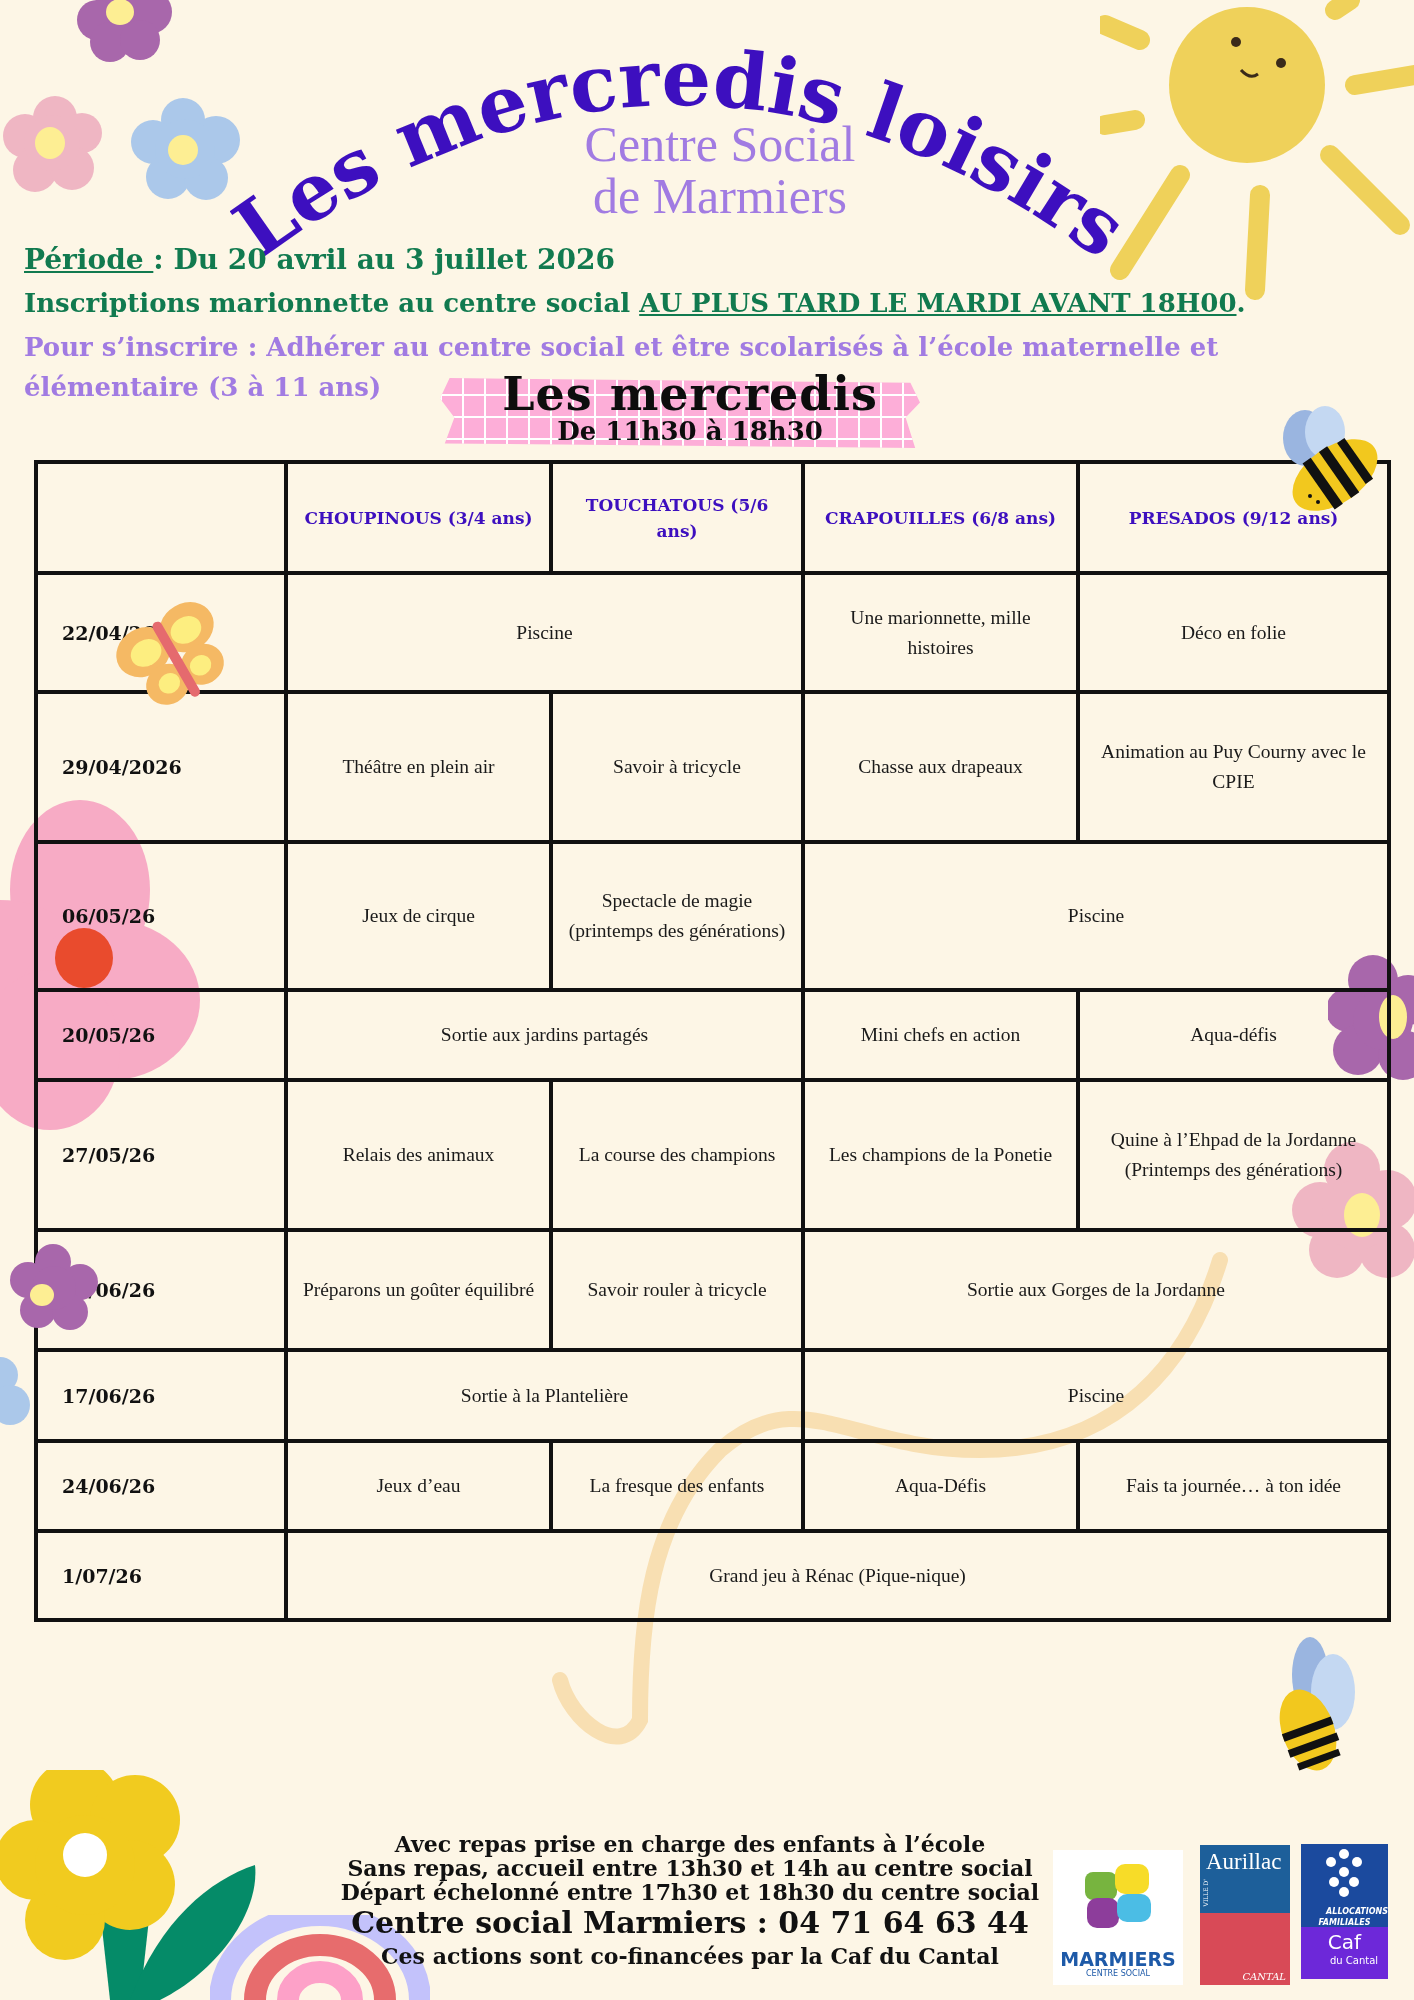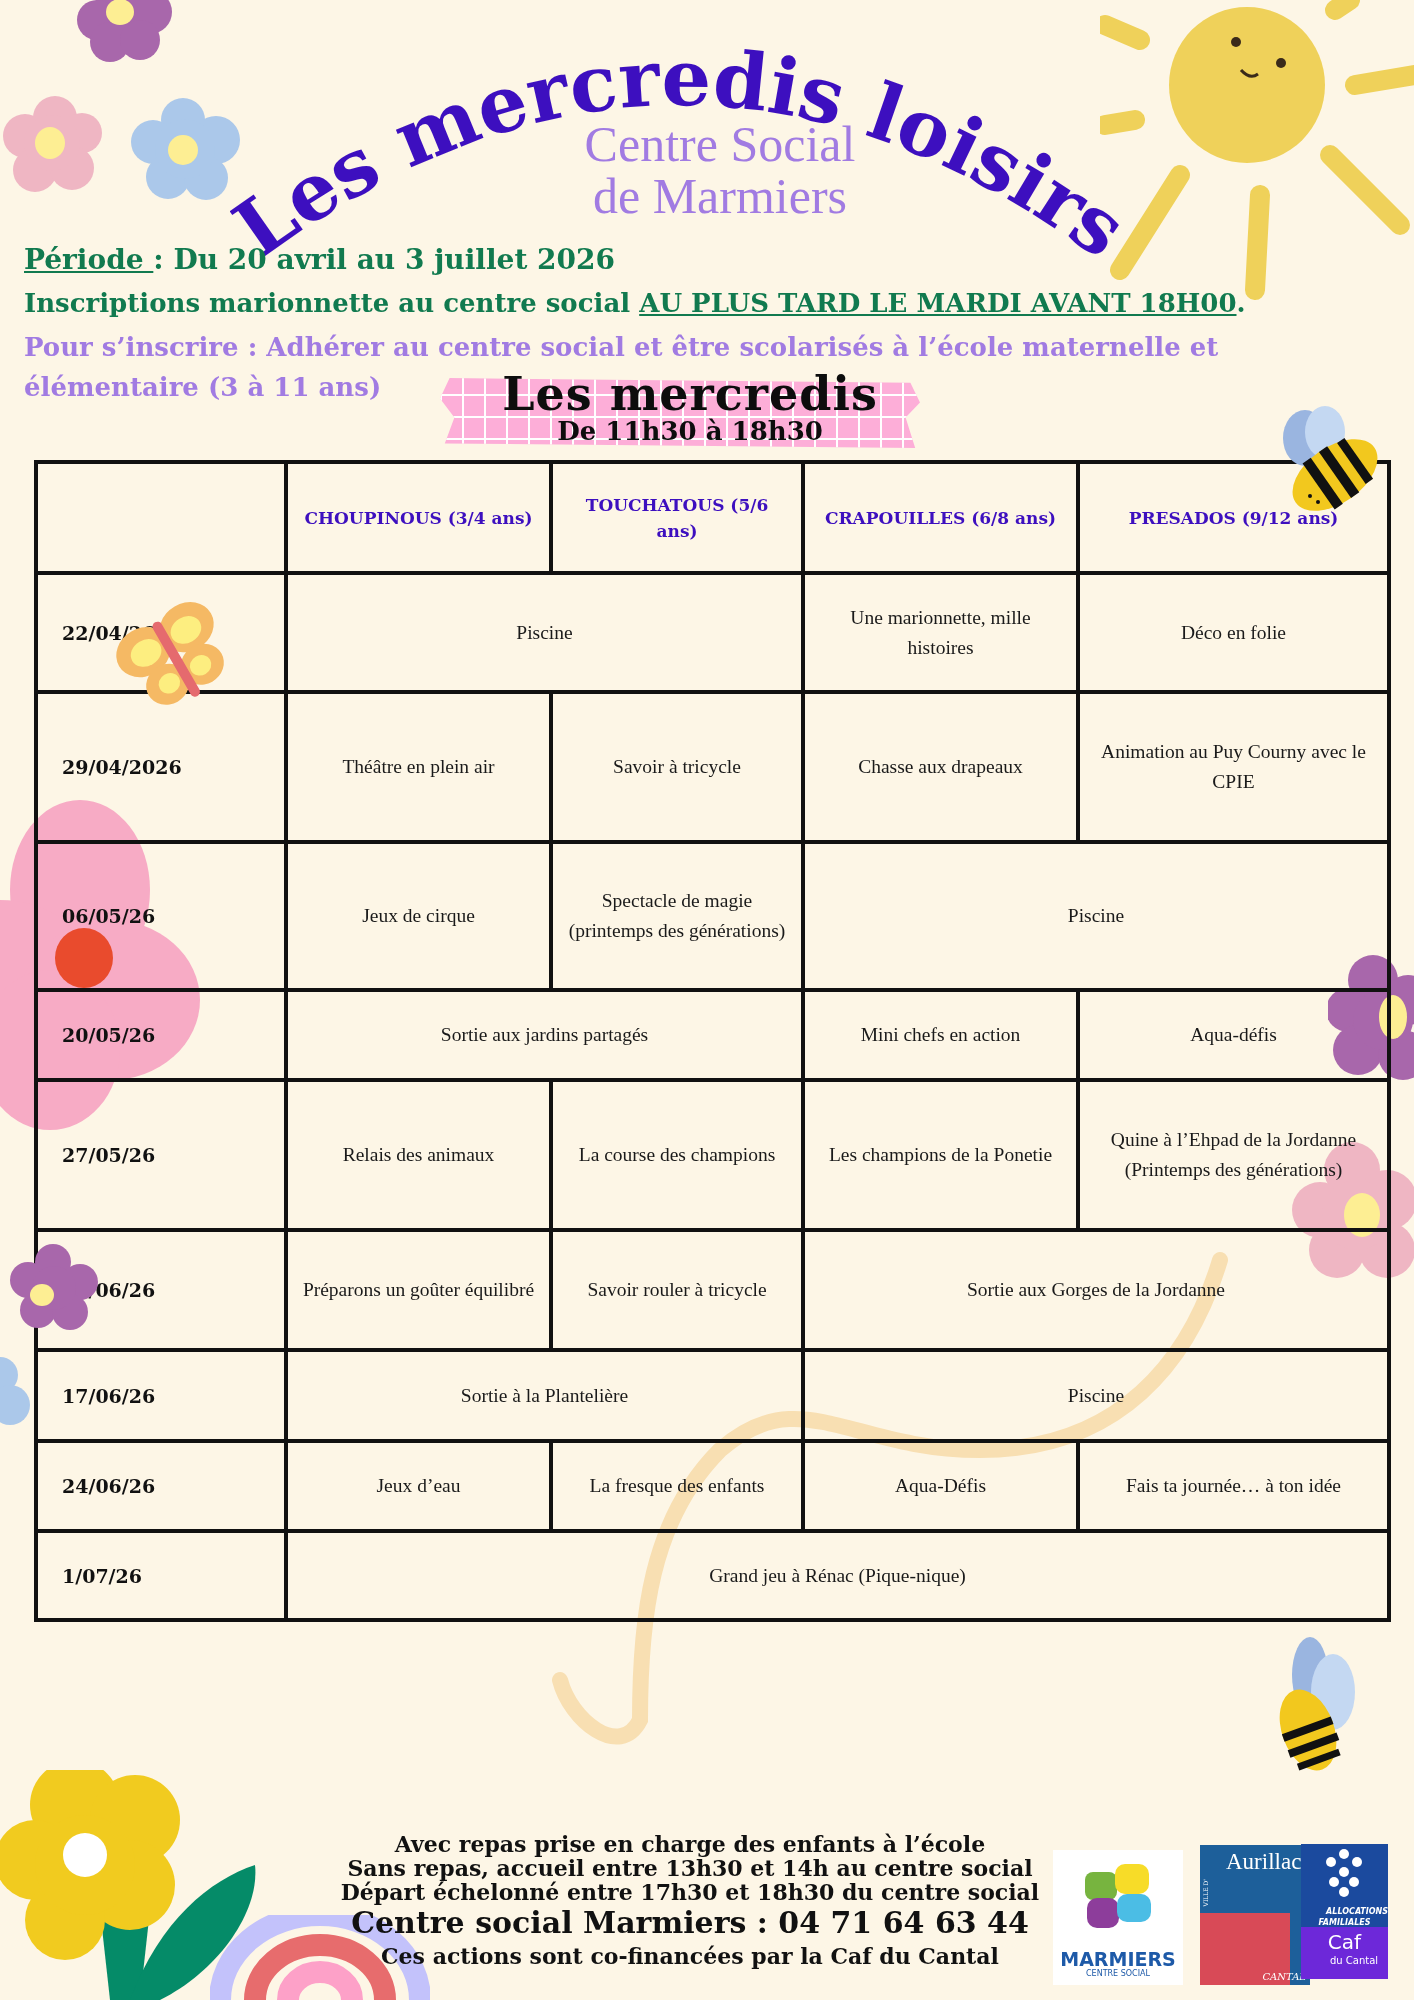--- a/index.html
+++ b/index.html
@@ -36,21 +36,21 @@
 
   
   #footer { position:absolute; left:300px; top:1832px; width:780px; text-align:center; z-index:3; font-family:"DejaVu Serif", serif; color:#111; }
   #footer .l { font-size:22px; line-height:24px; font-weight:bold; }
   #footer .phone { font-size:30px; line-height:38px; font-weight:bold; }
   #footer .fin { font-size:22px; line-height:28px; font-weight:bold; }
 
   
   .logo { position:absolute; z-index:3; }
   #logo-marmiers { left:1053px; top:1850px; width:130px; height:135px; background:#fff; }
-  #logo-aurillac { left:1200px; top:1845px; width:90px; height:140px; background:#1d5f9a; overflow:hidden;padding-left:20px; }
+  #logo-aurillac { left:1200px; top:1845px; width:90px; height:140px; background:#1d5f9a; overflow:hidden; }
   #logo-caf { left:1301px; top:1844px; width:87px; height:135px; background:#1b4a9e; overflow:hidden; }
 </style>
 </head>
 <body>
 
 <svg class="deco" style="left:62px;top:-20px;" width="120" height="95" viewBox="0 0 120 95">
   <g fill="#a867ab">
       <circle cx="60" cy="30" r="28"></circle>
       <circle cx="35" cy="40" r="20"></circle>
       <circle cx="88" cy="32" r="22"></circle>

